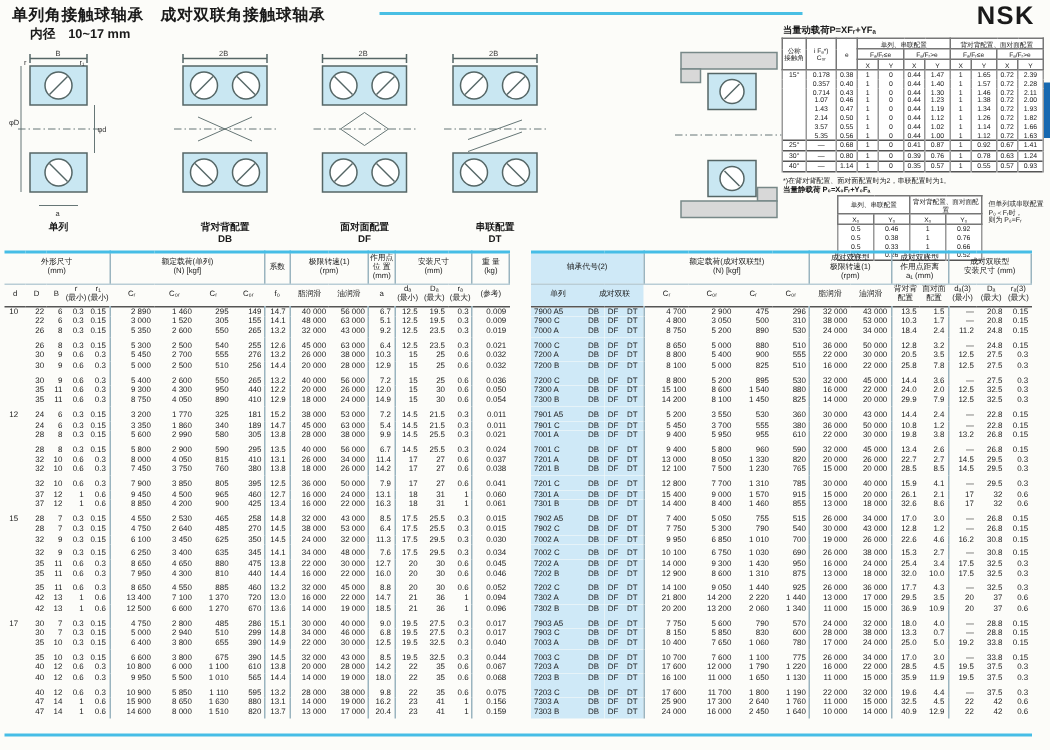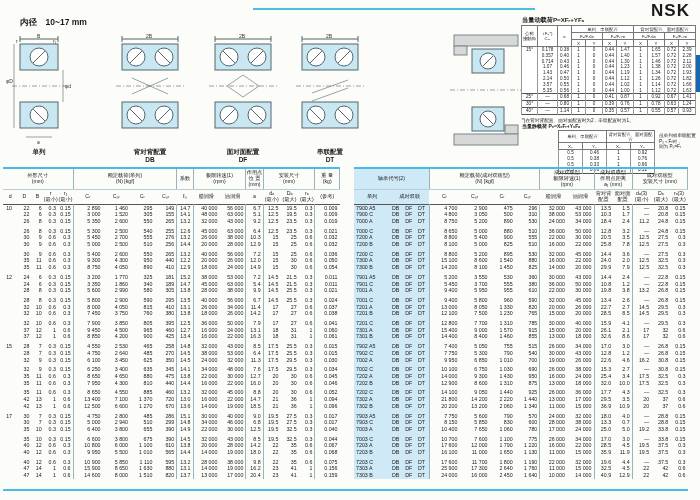--- a/index.html
+++ b/index.html
@@ -41,20 +41,21 @@
   .rt td:nth-child(4),.rt td:nth-child(8),.rt td:nth-child(10),.rt td:nth-child(12){border-right:1px solid #9ab4bf;}
   .rt thead tr:nth-child(1) th:nth-child(1),.rt thead tr:nth-child(2) th:nth-child(1),
   .rt thead tr:nth-child(2) th:nth-child(2){background:#cfe9f7;}
   .bottomrule{position:absolute;left:3px;top:489px;width:685px;height:2px;background:#46bde6;}
 </style>
 </head>
 <body>
 
 <div class="page">
 
+  <div class="title">单列角接触球轴承　成对双联角接触球轴承</div>
   <div class="subtitle"><span>内径</span>　<span>10~17 mm</span></div>
   <div class="rule1"></div>
   <div class="brand">NSK</div>
   <div class="sidetab"></div>
 
   <svg class="figs" viewBox="0 0 548 114">
 
     <g stroke="#566" fill="none" stroke-width="1">
       <line x1="14" y1="6" x2="52" y2="6"></line>
         <line x1="14" y1="3" x2="14" y2="9"></line>

